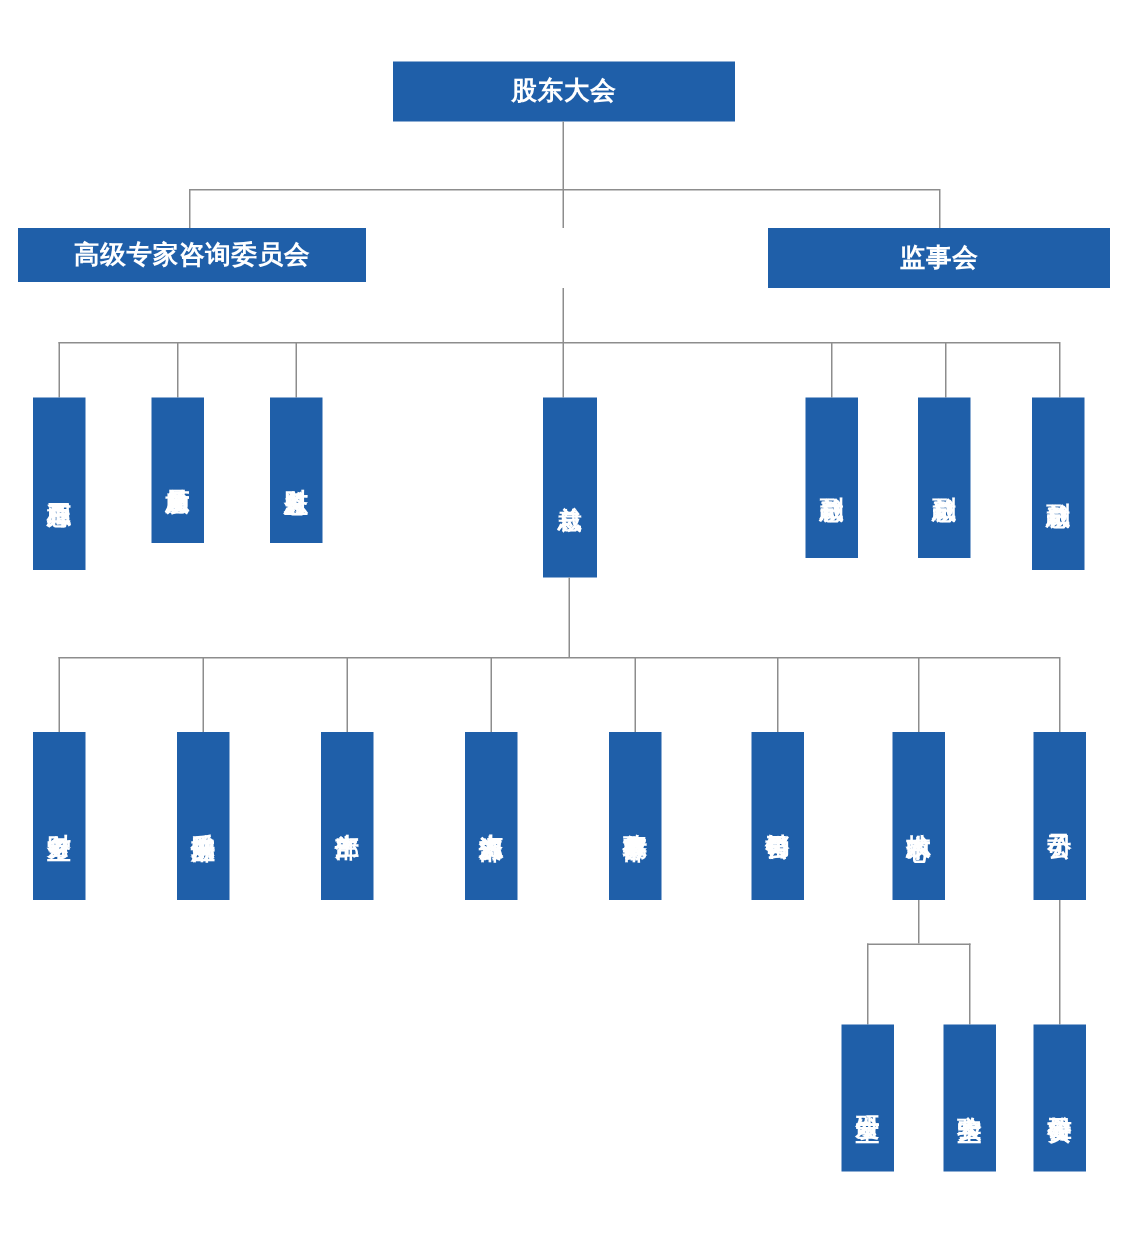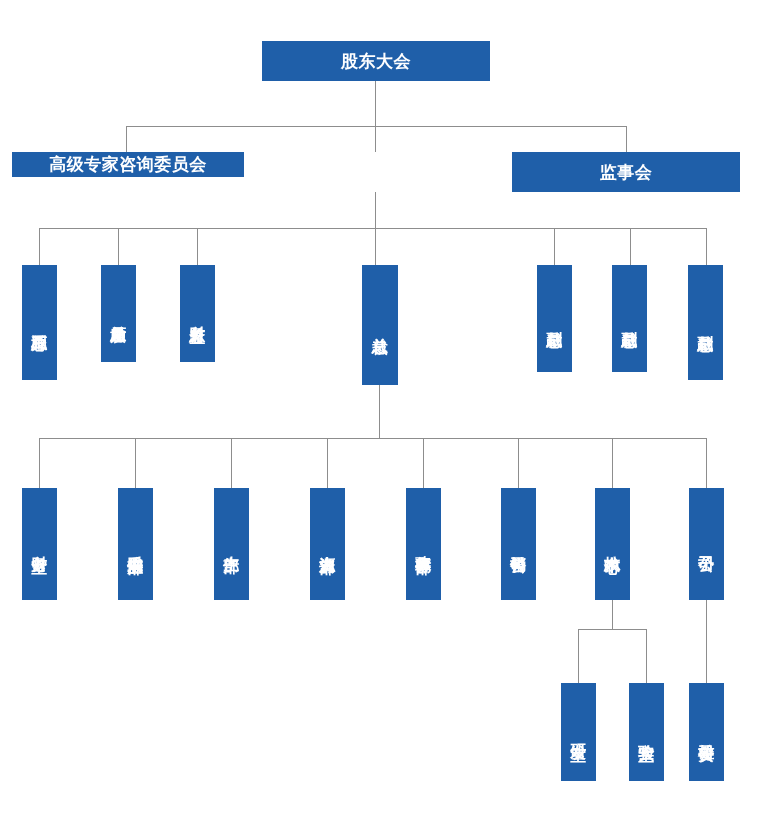--- a/index.html
+++ b/index.html
@@ -60,21 +60,21 @@
   <div class="node h" style="left:262px; top:41px; width:228px; height:40px;">
     <span class="lbl">股东大会</span>
   </div>
 
   <div class="conn vline" style="left:375px; top:81px; width:1px; height:45px;"></div>
   <div class="conn hline" style="left:126px; top:126px; width:500px; height:1px;"></div>
   <div class="conn vline" style="left:126px; top:126px; width:1px; height:26px;"></div>
   <div class="conn vline" style="left:375px; top:126px; width:1px; height:26px;"></div>
   <div class="conn vline" style="left:626px; top:126px; width:1px; height:26px;"></div>
 
-  <div class="node h" style="left:12px; top:152px; width:232px; height:25px;">
+  <div class="node h" style="left:12px; top:152px; width:232px; height:36px;">
     <span class="lbl">高级专家咨询委员会</span>
   </div>
   <div class="node h" style="left:512px; top:152px; width:228px; height:40px;">
     <span class="lbl">监事会</span>
   </div>
 
   <div class="conn vline" style="left:375px; top:192px; width:1px; height:36px;"></div>
   <div class="conn hline" style="left:39px; top:228px; width:667px; height:1px;"></div>
   <div class="conn vline" style="left:39px; top:228px; width:1px; height:37px;"></div>
   <div class="conn vline" style="left:118px; top:228px; width:1px; height:37px;"></div>

